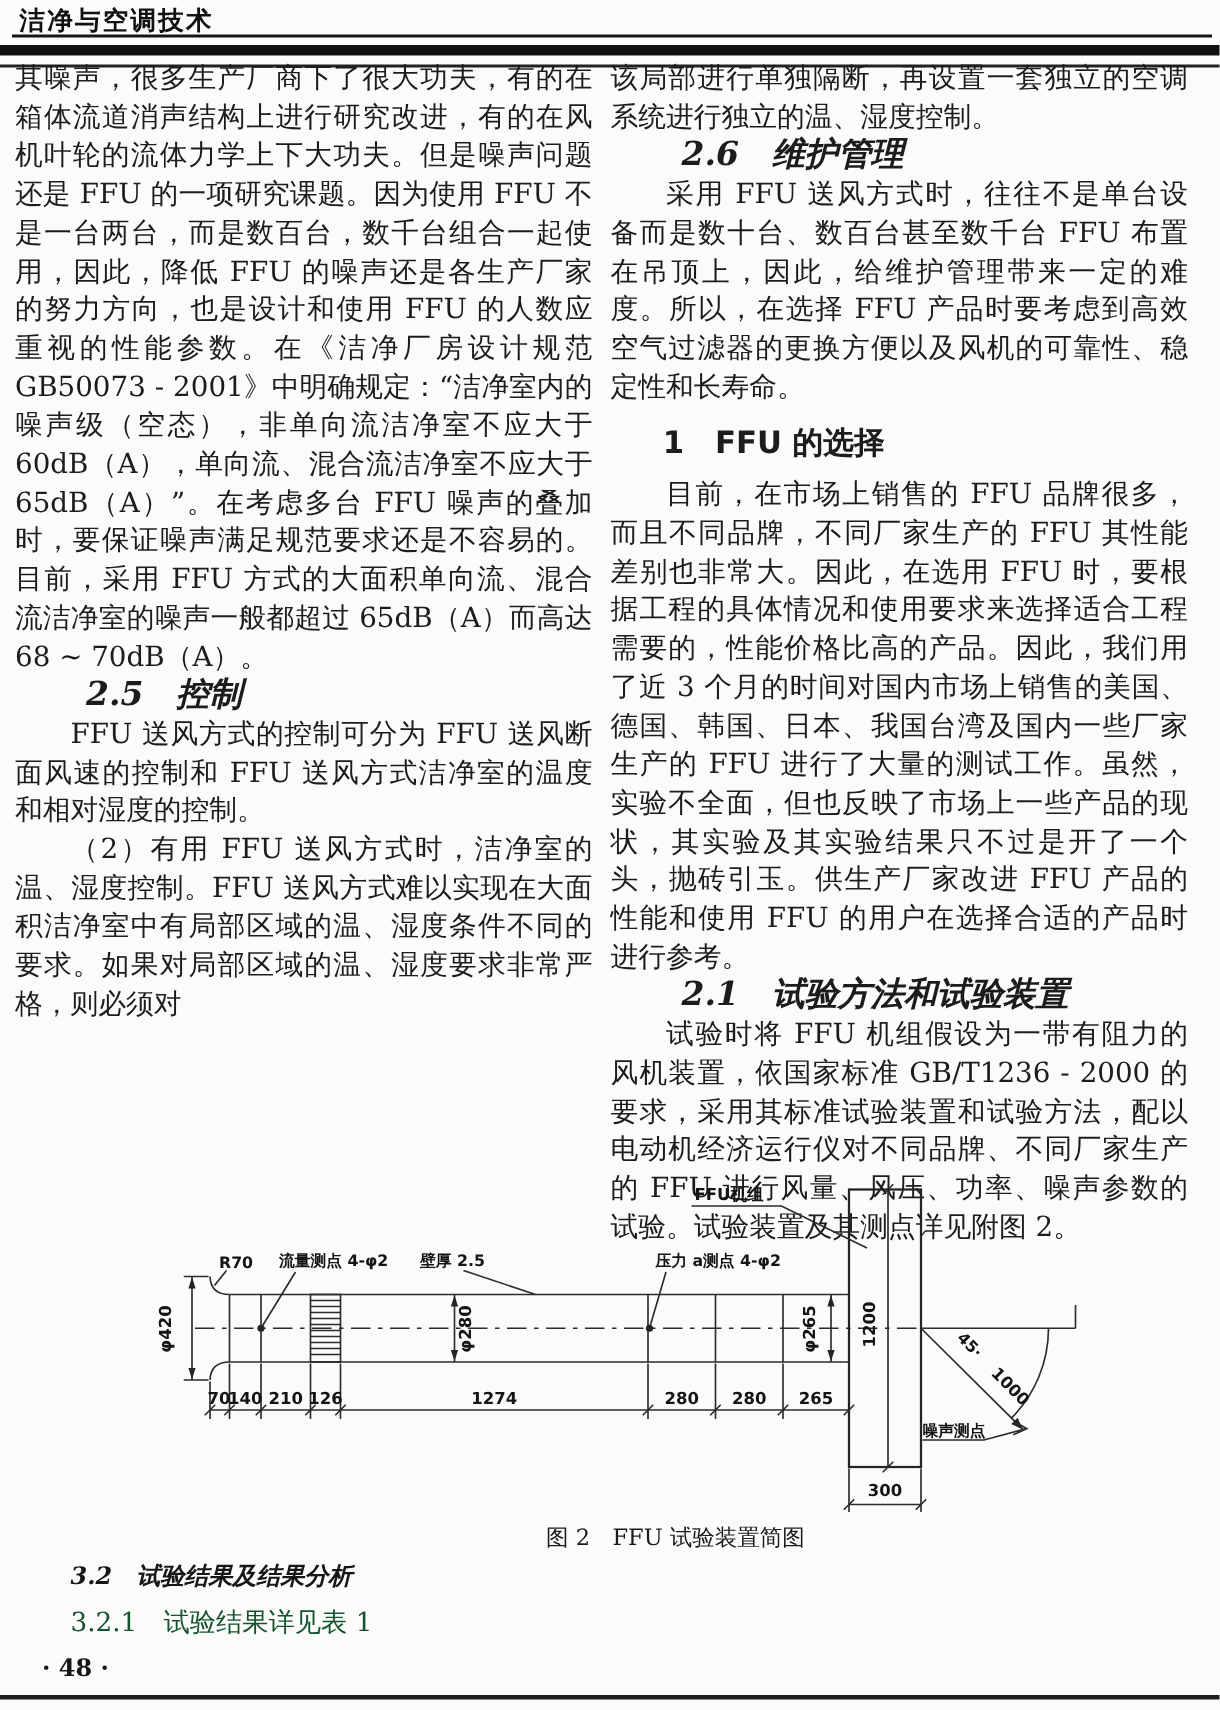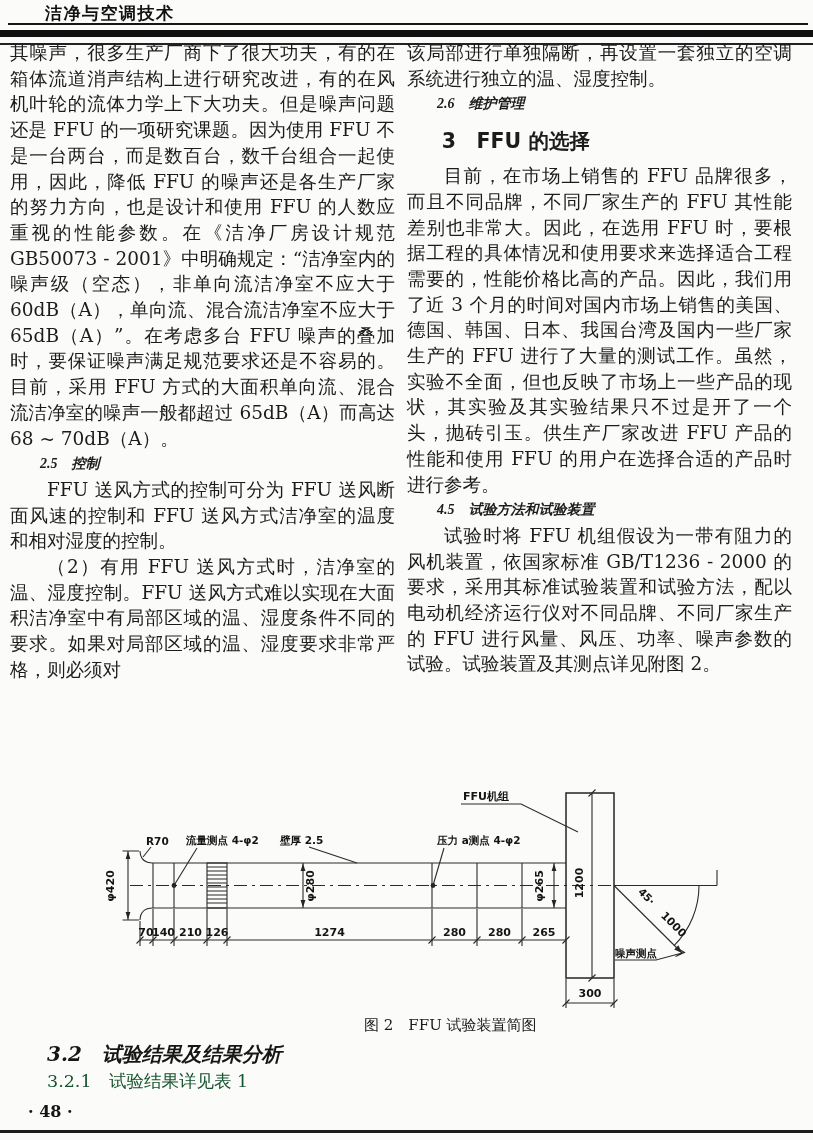--- a/index.html
+++ b/index.html
@@ -6,34 +6,33 @@
   body{
     width:813px;height:1140px;position:relative;overflow:hidden;
     background:#fbfbf9;color:#1e1e1e;
     font-family:"DejaVu Serif", serif;
   }
   .page{position:absolute;inset:0;}
   
   .journal-title{
     position:absolute;left:13px;top:2px;
     font-family:"DejaVu Sans", sans-serif;font-weight:bold;
-    font-size:17px;letter-spacing:1.5px;color:#111;margin-left:32px;
+    font-size:17px;letter-spacing:1.5px;color:#111;
   }
   .title-underline{position:absolute;left:8px;top:23px;width:800px;height:2px;background:#161616;}
   .rule-thick{position:absolute;left:0px;top:30px;width:813px;height:7px;background:#101010;}
   .rule-thin{position:absolute;left:0px;top:43px;width:813px;height:2px;background:#222;}
   
   .columns{position:absolute;top:40px;left:10px;width:794px;display:flex;gap:12px;}
   .col{width:385px;font-size:18.5px;line-height:25.7px;text-align:justify;color:#1c1c1c;}
   .col p{margin:0;text-indent:2em;}
   .col p.noindent{text-indent:0;}
   .subhead{
     font-weight:bold;font-style:italic;padding-left:2.15em;
-    font-size:14px;
-    font-family:Liberation Serif, serif;
+    font-size:22px;
   }
   .sect-head{
     font-family:"DejaVu Sans", sans-serif;font-style:normal;
     font-weight:bold;font-size:20.5px;line-height:26px;
     padding-left:1.7em;margin:11px 0 9px 0;
   }
   
   .figure-svg{position:absolute;left:0;top:780px;}
   .figure-svg .ln{stroke:#2b2b2b;stroke-width:1.1;fill:none;}
   .figure-svg .ln-heavy{stroke:#242424;stroke-width:1.5;fill:none;}
@@ -42,21 +41,21 @@
     font-family:"DejaVu Sans", sans-serif;font-weight:bold;
     fill:#141414;font-size:10.5px;
   }
   .figure-svg text.dim{font-size:11px;}
   .fig-caption{
     position:absolute;left:364px;top:1016px;
     font-size:15px;font-weight:normal;color:#1a1a1a;
     font-family:"DejaVu Serif", serif;
   }
   
-  .post-h1{position:absolute;left:47px;top:1041px;font-size:20px;font-weight:bold;font-style:italic;color:#161616;text-align:center;}
+  .post-h1{position:absolute;left:47px;top:1041px;font-size:16px;font-weight:bold;font-style:italic;color:#161616;text-align:center;}
   .post-h2{position:absolute;left:47px;top:1069px;font-size:17.5px;color:#14532d;}
   .page-number{position:absolute;left:28px;top:1102px;font-size:16px;font-weight:bold;color:#161616;}
   .bottom-rule{position:absolute;left:0;top:1130px;width:813px;height:3px;background:#1d1d1d;}
 </style>
 </head>
 <body>
 
 <div class="page">
 
   <div class="journal-title">洁净与空调技术</div>
@@ -67,23 +66,24 @@
   <div class="columns">
     <div class="col">
       <p class="noindent">其噪声，很多生产厂商下了很大功夫，有的在箱体流道消声结构上进行研究改进，有的在风机叶轮的流体力学上下大功夫。但是噪声问题还是 FFU 的一项研究课题。因为使用 FFU 不是一台两台，而是数百台，数千台组合一起使用，因此，降低 FFU 的噪声还是各生产厂家的努力方向，也是设计和使用 FFU 的人数应重视的性能参数。在《洁净厂房设计规范 GB50073 - 2001》中明确规定：“洁净室内的噪声级（空态），非单向流洁净室不应大于 60dB（A），单向流、混合流洁净室不应大于 65dB（A）”。在考虑多台 FFU 噪声的叠加时，要保证噪声满足规范要求还是不容易的。目前，采用 FFU 方式的大面积单向流、混合流洁净室的噪声一般都超过 65dB（A）而高达 68 ~ 70dB（A）。</p>
       <div class="subhead">2.5　控制</div>
       <p>FFU 送风方式的控制可分为 FFU 送风断面风速的控制和 FFU 送风方式洁净室的温度和相对湿度的控制。</p>
       <p>（2）有用 FFU 送风方式时，洁净室的温、湿度控制。FFU 送风方式难以实现在大面积洁净室中有局部区域的温、湿度条件不同的要求。如果对局部区域的温、湿度要求非常严格，则必须对</p>
     </div>
     <div class="col">
       <p class="noindent">该局部进行单独隔断，再设置一套独立的空调系统进行独立的温、湿度控制。</p>
       <div class="subhead">2.6　维护管理</div>
-      <div class="subhead sect-head">3　FFU 的选择</div>
+      <p>采用 FFU 送风方式时，往往不是单台设备而是数十台、数百台甚至数千台 FFU 布置在吊顶上，因此，给维护管理带来一定的难度。所以，在选择 FFU 产品时要考虑到高效空气过滤器的更换方便以及风机的可靠性、稳定性和长寿命。</p>
+      <div class="subhead sect-head">1　FFU 的选择</div>
       <p>目前，在市场上销售的 FFU 品牌很多，而且不同品牌，不同厂家生产的 FFU 其性能差别也非常大。因此，在选用 FFU 时，要根据工程的具体情况和使用要求来选择适合工程需要的，性能价格比高的产品。因此，我们用了近 3 个月的时间对国内市场上销售的美国、德国、韩国、日本、我国台湾及国内一些厂家生产的 FFU 进行了大量的测试工作。虽然，实验不全面，但也反映了市场上一些产品的现状，其实验及其实验结果只不过是开了一个头，抛砖引玉。供生产厂家改进 FFU 产品的性能和使用 FFU 的用户在选择合适的产品时进行参考。</p>
-      <div class="subhead">4.5　试验方法和试验装置</div>
+      <div class="subhead">2.1　试验方法和试验装置</div>
       <p>试验时将 FFU 机组假设为一带有阻力的风机装置，依国家标准 GB/T1236 - 2000 的要求，采用其标准试验装置和试验方法，配以电动机经济运行仪对不同品牌、不同厂家生产的 FFU 进行风量、风压、功率、噪声参数的试验。试验装置及其测点详见附图 2。</p>
     </div>
   </div>
 
   <svg class="figure-svg" width="813" height="240" viewBox="0 0 813 240">
 
     <path class="ln" d="M153,83 H566 M153,128 H566"></path>
 
     <path class="ln" d="M153,83 C144,83 140.3,78.5 140,71 M153,128 C144,128 140.3,132.5 140,140"></path>
 

